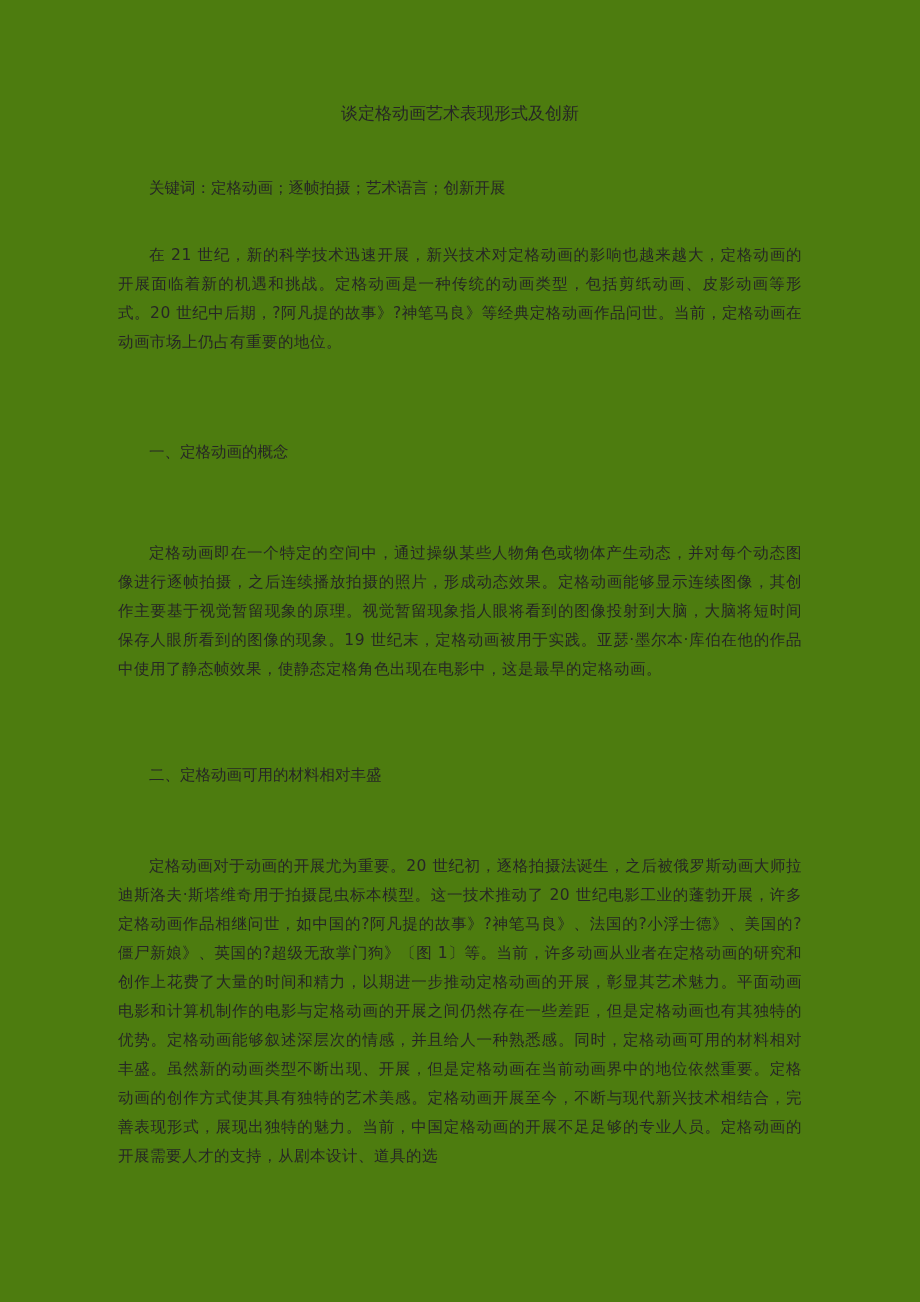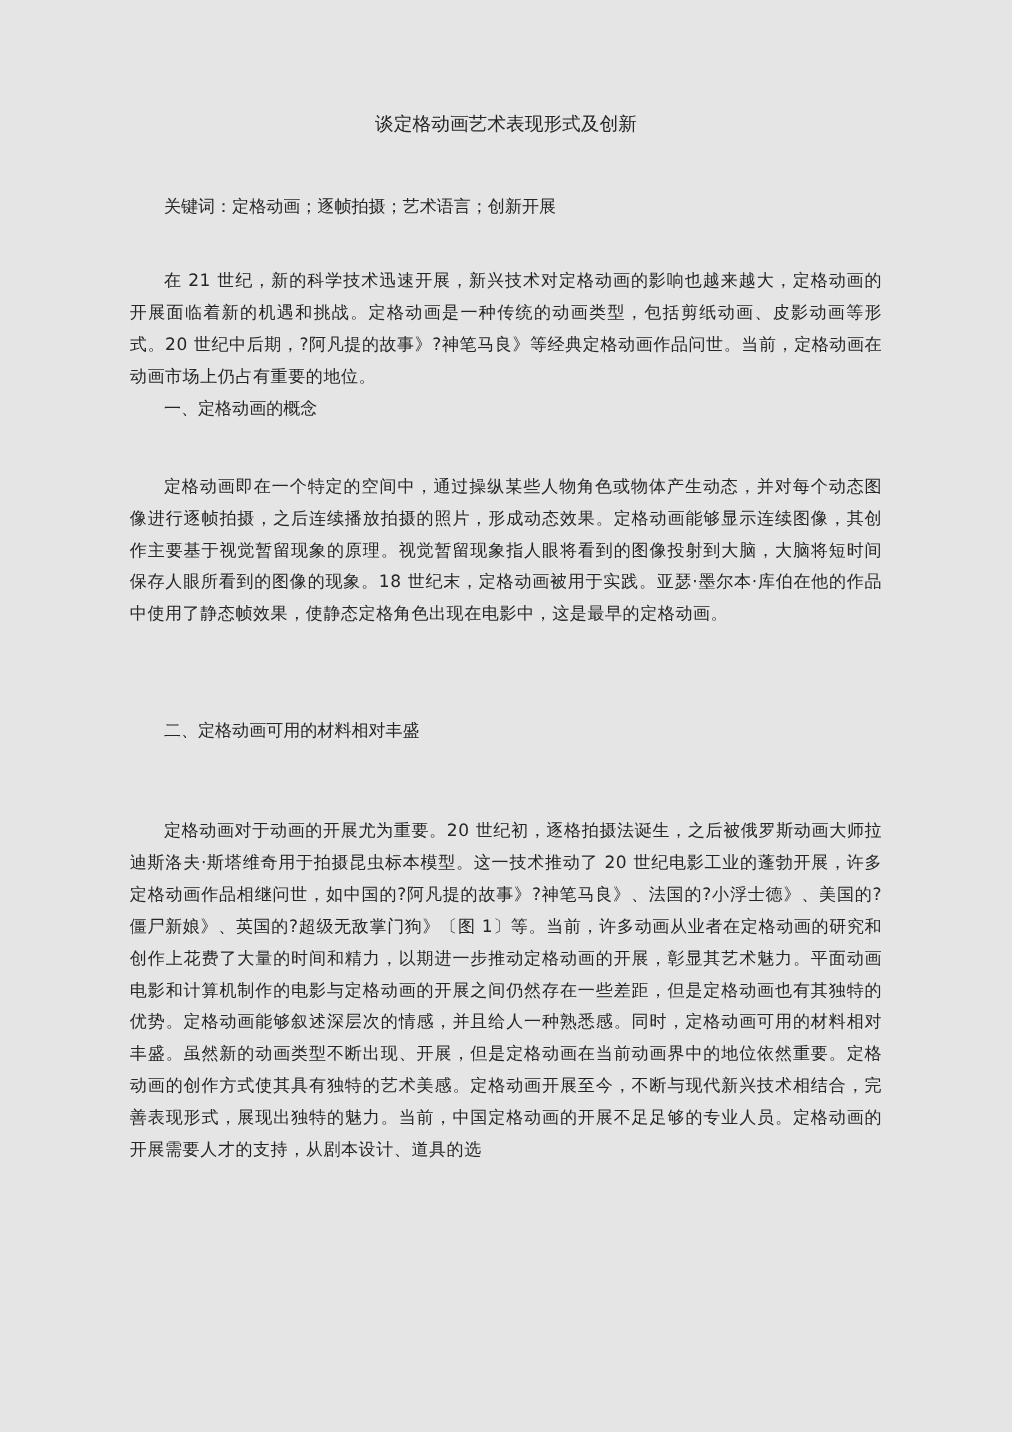--- a/index.html
+++ b/index.html
@@ -12,21 +12,21 @@
     height: 1302px;
     overflow: hidden;
     font-family: "DejaVu Sans", "Liberation Sans", sans-serif;
     color: #262626;
   }
   .page {
     box-sizing: border-box;
     width: 920px;
     height: 1302px;
     padding: 99px 118px 0 118px;
-    background: #e5e5e5;
+    background: #4d7c0f;
   }
   .doc-title {
     font-size: 17px;
     font-weight: 500;
     line-height: 29px;
     text-align: center;
     margin: 0 0 46px 0;
   }
   .keywords {
     font-size: 15.5px;
@@ -37,44 +37,44 @@
   }
   .para {
     font-size: 15.5px;
     line-height: 29px;
     text-indent: 2em;
     text-align: justify;
     text-align-last: left;
     margin: 0;
     letter-spacing: 0.5px;
   }
-  .para-1 { }
+  .para-1 { margin-bottom: 81px; }
   .para-2 { margin-bottom: 77px; }
   .section-heading {
     font-size: 15.5px;
     font-weight: 400;
     line-height: 29px;
     text-indent: 2em;
     margin: 0;
   }
-  .heading-1 { margin-bottom: 42px; }
+  .heading-1 { margin-bottom: 72px; }
   .heading-2 { margin-bottom: 62px; }
 </style>
 </head>
 <body>
 
 <div class="page">
 
   <h1 class="doc-title">谈定格动画艺术表现形式及创新</h1>
 
   <p class="keywords">关键词：定格动画；逐帧拍摄；艺术语言；创新开展</p>
 
   <p class="para para-1">在 21 世纪，新的科学技术迅速开展，新兴技术对定格动画的影响也越来越大，定格动画的开展面临着新的机遇和挑战。定格动画是一种传统的动画类型，包括剪纸动画、皮影动画等形式。20 世纪中后期，?阿凡提的故事》?神笔马良》等经典定格动画作品问世。当前，定格动画在动画市场上仍占有重要的地位。</p>
 
   <h2 class="section-heading heading-1">一、定格动画的概念</h2>
 
-  <p class="para para-2">定格动画即在一个特定的空间中，通过操纵某些人物角色或物体产生动态，并对每个动态图像进行逐帧拍摄，之后连续播放拍摄的照片，形成动态效果。定格动画能够显示连续图像，其创作主要基于视觉暂留现象的原理。视觉暂留现象指人眼将看到的图像投射到大脑，大脑将短时间保存人眼所看到的图像的现象。18 世纪末，定格动画被用于实践。亚瑟·墨尔本·库伯在他的作品中使用了静态帧效果，使静态定格角色出现在电影中，这是最早的定格动画。</p>
+  <p class="para para-2">定格动画即在一个特定的空间中，通过操纵某些人物角色或物体产生动态，并对每个动态图像进行逐帧拍摄，之后连续播放拍摄的照片，形成动态效果。定格动画能够显示连续图像，其创作主要基于视觉暂留现象的原理。视觉暂留现象指人眼将看到的图像投射到大脑，大脑将短时间保存人眼所看到的图像的现象。19 世纪末，定格动画被用于实践。亚瑟·墨尔本·库伯在他的作品中使用了静态帧效果，使静态定格角色出现在电影中，这是最早的定格动画。</p>
 
   <h2 class="section-heading heading-2">二、定格动画可用的材料相对丰盛</h2>
 
   <p class="para para-3">定格动画对于动画的开展尤为重要。20 世纪初，逐格拍摄法诞生，之后被俄罗斯动画大师拉迪斯洛夫·斯塔维奇用于拍摄昆虫标本模型。这一技术推动了 20 世纪电影工业的蓬勃开展，许多定格动画作品相继问世，如中国的?阿凡提的故事》?神笔马良》、法国的?小浮士德》、美国的?僵尸新娘》、英国的?超级无敌掌门狗》〔图 1〕等。当前，许多动画从业者在定格动画的研究和创作上花费了大量的时间和精力，以期进一步推动定格动画的开展，彰显其艺术魅力。平面动画电影和计算机制作的电影与定格动画的开展之间仍然存在一些差距，但是定格动画也有其独特的优势。定格动画能够叙述深层次的情感，并且给人一种熟悉感。同时，定格动画可用的材料相对丰盛。虽然新的动画类型不断出现、开展，但是定格动画在当前动画界中的地位依然重要。定格动画的创作方式使其具有独特的艺术美感。定格动画开展至今，不断与现代新兴技术相结合，完善表现形式，展现出独特的魅力。当前，中国定格动画的开展不足足够的专业人员。定格动画的开展需要人才的支持，从剧本设计、道具的选</p>
 
 </div>
 
 </body></html>

